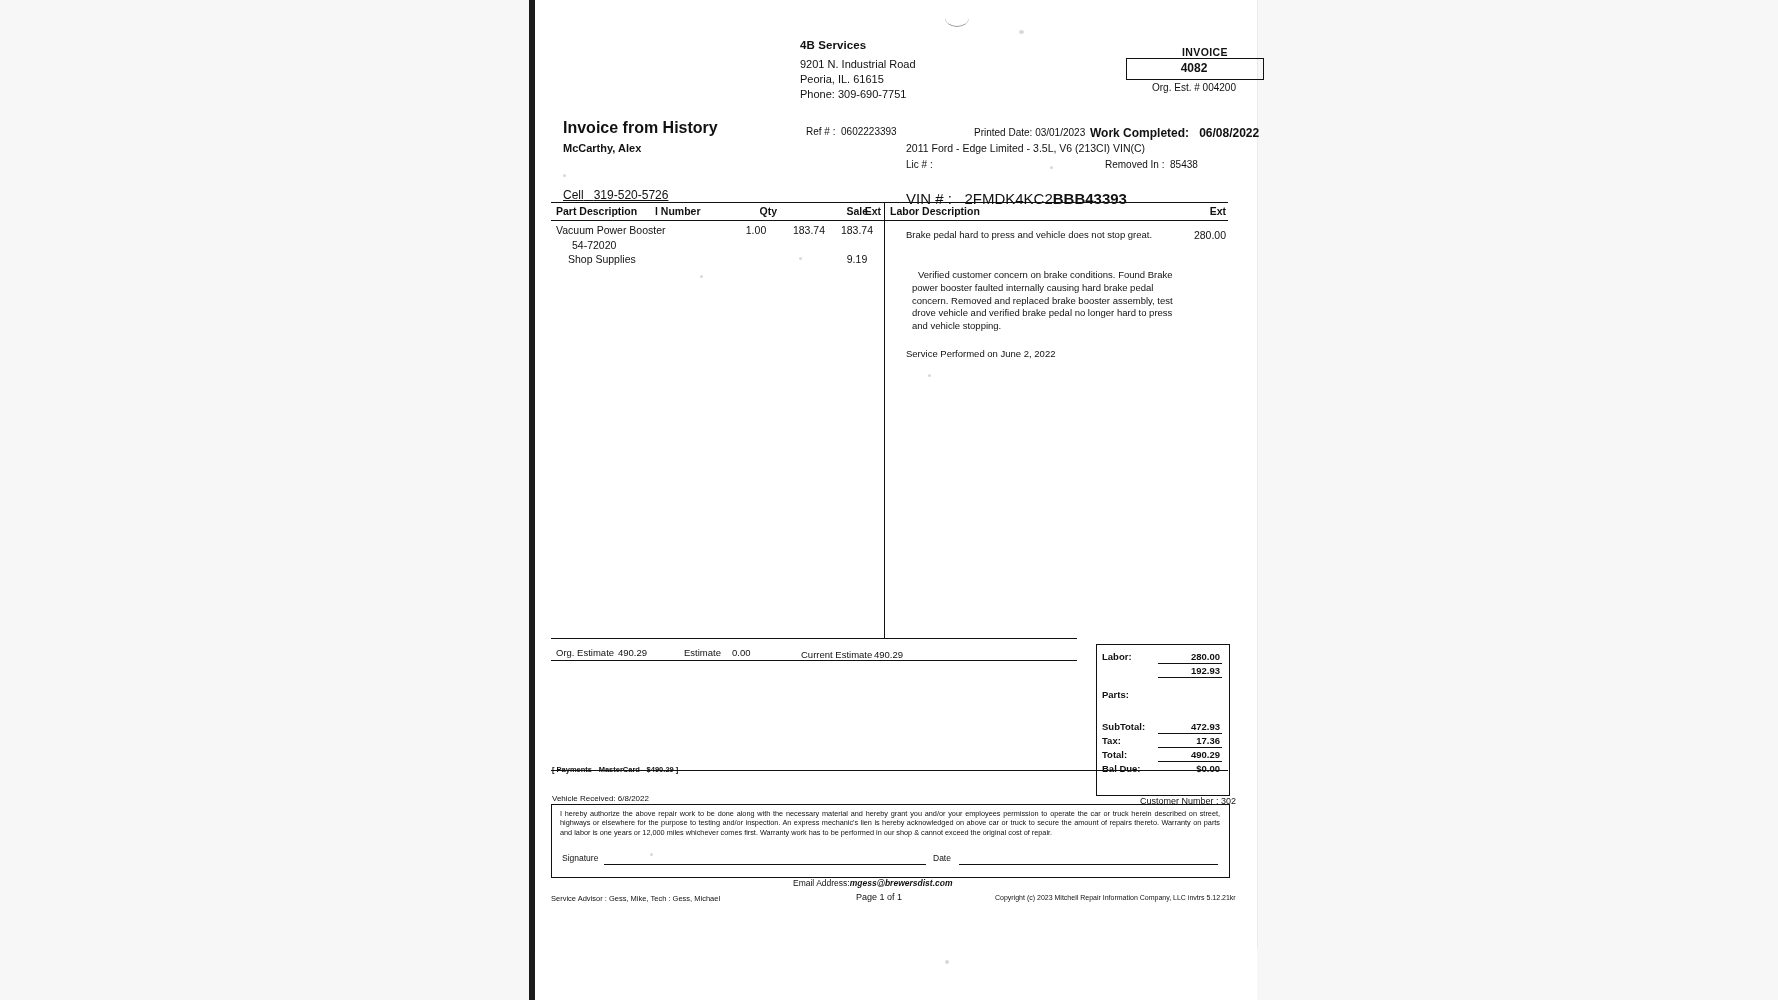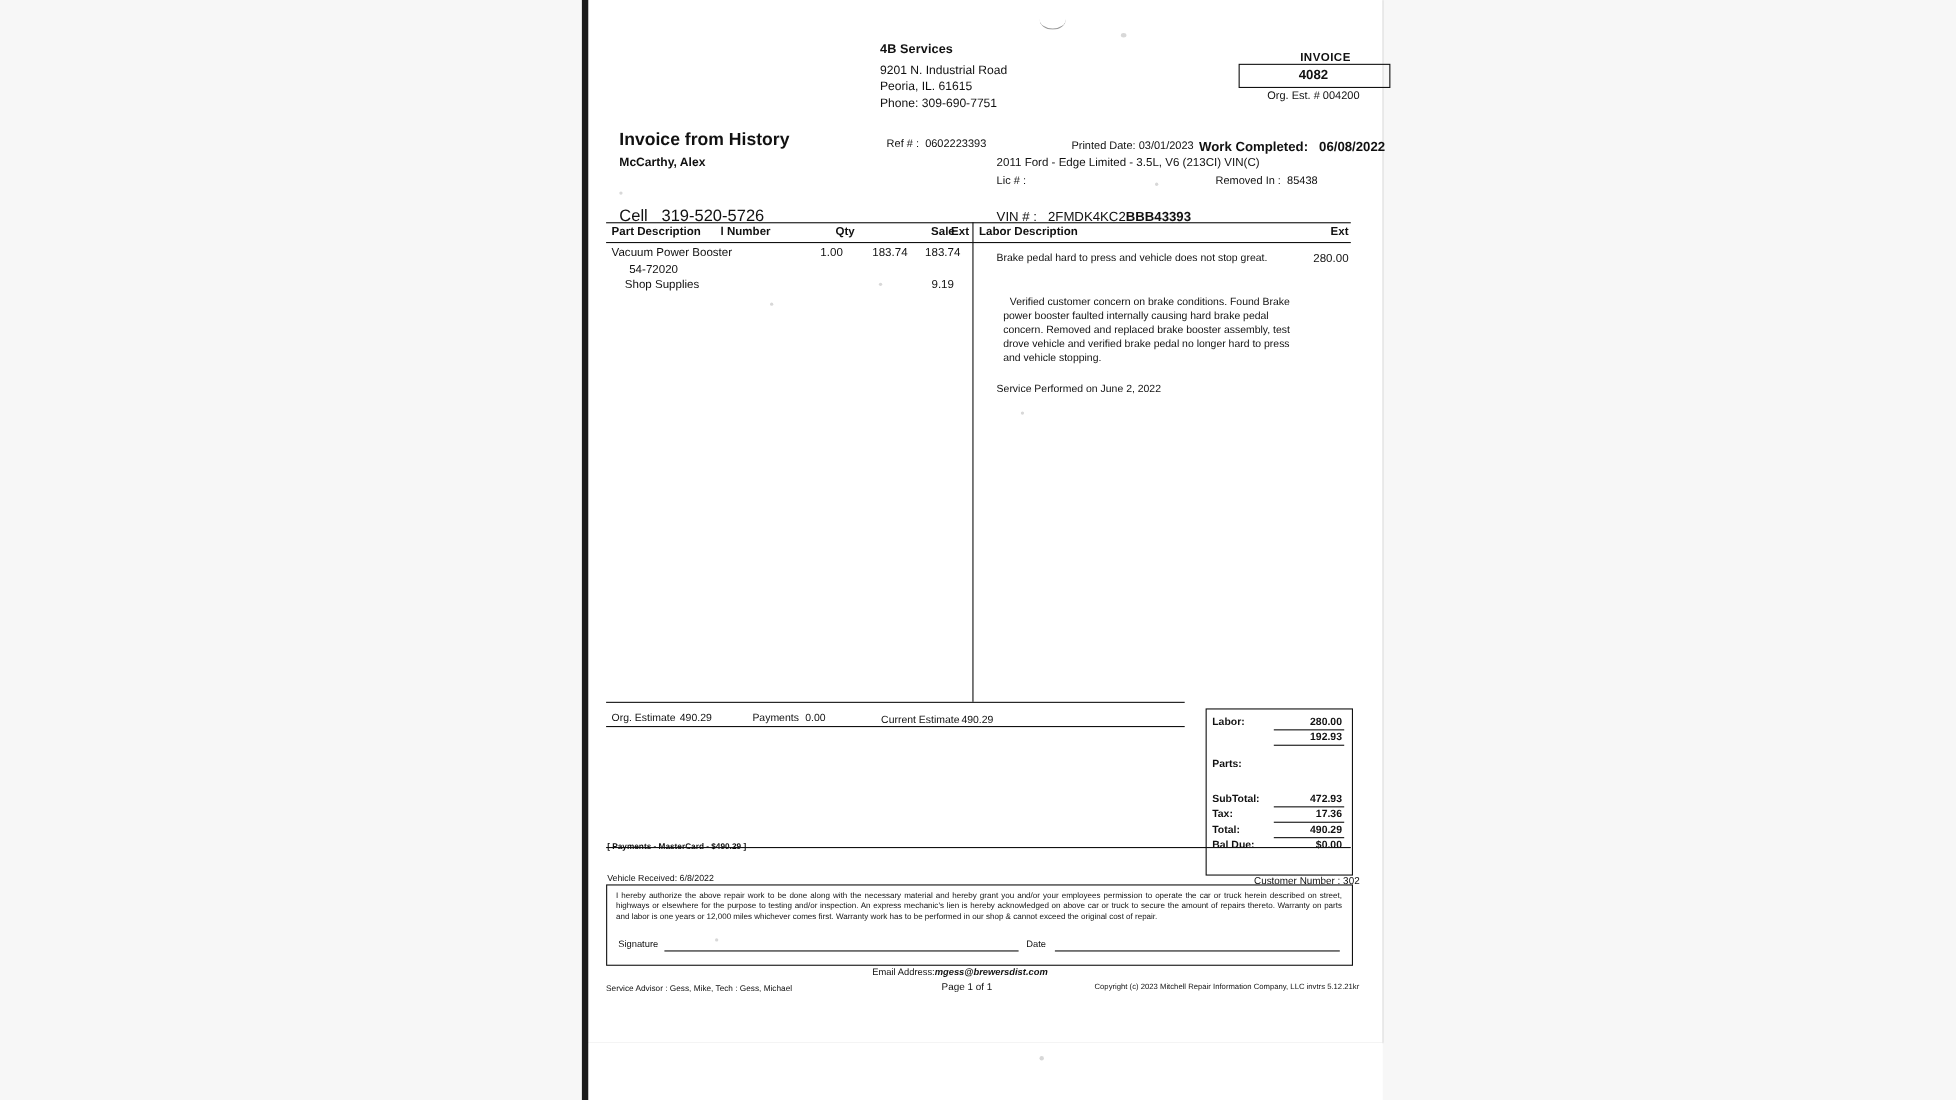--- a/index.html
+++ b/index.html
@@ -40,22 +40,22 @@
   .title{position:absolute;left:563px;top:119px;font-size:16px;font-weight:bold;}
   .ref{position:absolute;left:806px;top:126px;font-size:10px;}
   .printed{position:absolute;left:974px;top:127px;font-size:10px;}
   .workcomp{position:absolute;left:1090px;top:126px;font-size:12px;font-weight:bold;}
   .workcomp .v{font-weight:bold;}
 
   .cust-name{position:absolute;left:563px;top:142px;font-size:11px;font-weight:bold;}
   .vehicle{position:absolute;left:906px;top:142px;font-size:10.5px;}
   .lic{position:absolute;left:906px;top:159px;font-size:10px;}
   .odo{position:absolute;left:1105px;top:159px;font-size:10px;}
-  .cell{position:absolute;left:563px;top:188px;font-size:15px;}
-  .vin{position:absolute;left:906px;top:190px;font-size:12px;text-align:center;}
+  .cell{position:absolute;left:563px;top:188px;font-size:12px;text-decoration:underline;}
+  .vin{position:absolute;left:906px;top:190px;font-size:15px;text-align:center;}
 
   
   .rule{position:absolute;background:#111;}
   .col-head{position:absolute;font-size:10.5px;font-weight:bold;}
   .vrule{position:absolute;width:1px;background:#111;}
 
   .cell-txt{position:absolute;font-size:10.5px;}
   .right{text-align:center;}
 
   .labor-desc{position:absolute;left:906px;top:228px;width:280px;font-size:9.5px;line-height:13px;}
@@ -182,21 +182,21 @@
   <div class="cell-txt" style="left:568px;top:253px;">Shop Supplies</div>
   <div class="cell-txt right" style="left:833px;top:253px;width:48px;">9.19</div>
 
   <div class="labor-desc">Brake pedal hard to press and vehicle does not stop great.</div>
   <div class="labor-body">Verified customer concern on brake conditions. Found Brake power booster faulted internally causing hard brake pedal concern. Removed and replaced brake booster assembly, test drove vehicle and verified brake pedal no longer hard to press and vehicle stopping.</div>
   <div class="labor-ext">280.00</div>
   <div class="svc-perf">Service Performed on June 2, 2022</div>
 
   <div class="est" style="left:556px;top:647px;">Org. Estimate</div>
   <div class="est" style="left:618px;top:647px;">490.29</div>
-  <div class="est" style="left:684px;top:647px;">Payments</div>
+  <div class="est" style="left:684px;top:647px;">Estimate</div>
   <div class="est" style="left:732px;top:647px;">0.00</div>
   <div class="est" style="left:801px;top:649px;">Current Estimate</div>
   <div class="est" style="left:874px;top:649px;">490.29</div>
 
   <div class="tot-box"></div>
 
   <div class="tot-row" style="left:1102px;top:651px;">Labor:</div>
   <div class="tot-val" style="left:1158px;top:651px;">280.00</div>
   <div class="tot-line" style="left:1158px;top:663px;width:64px;"></div>
 

